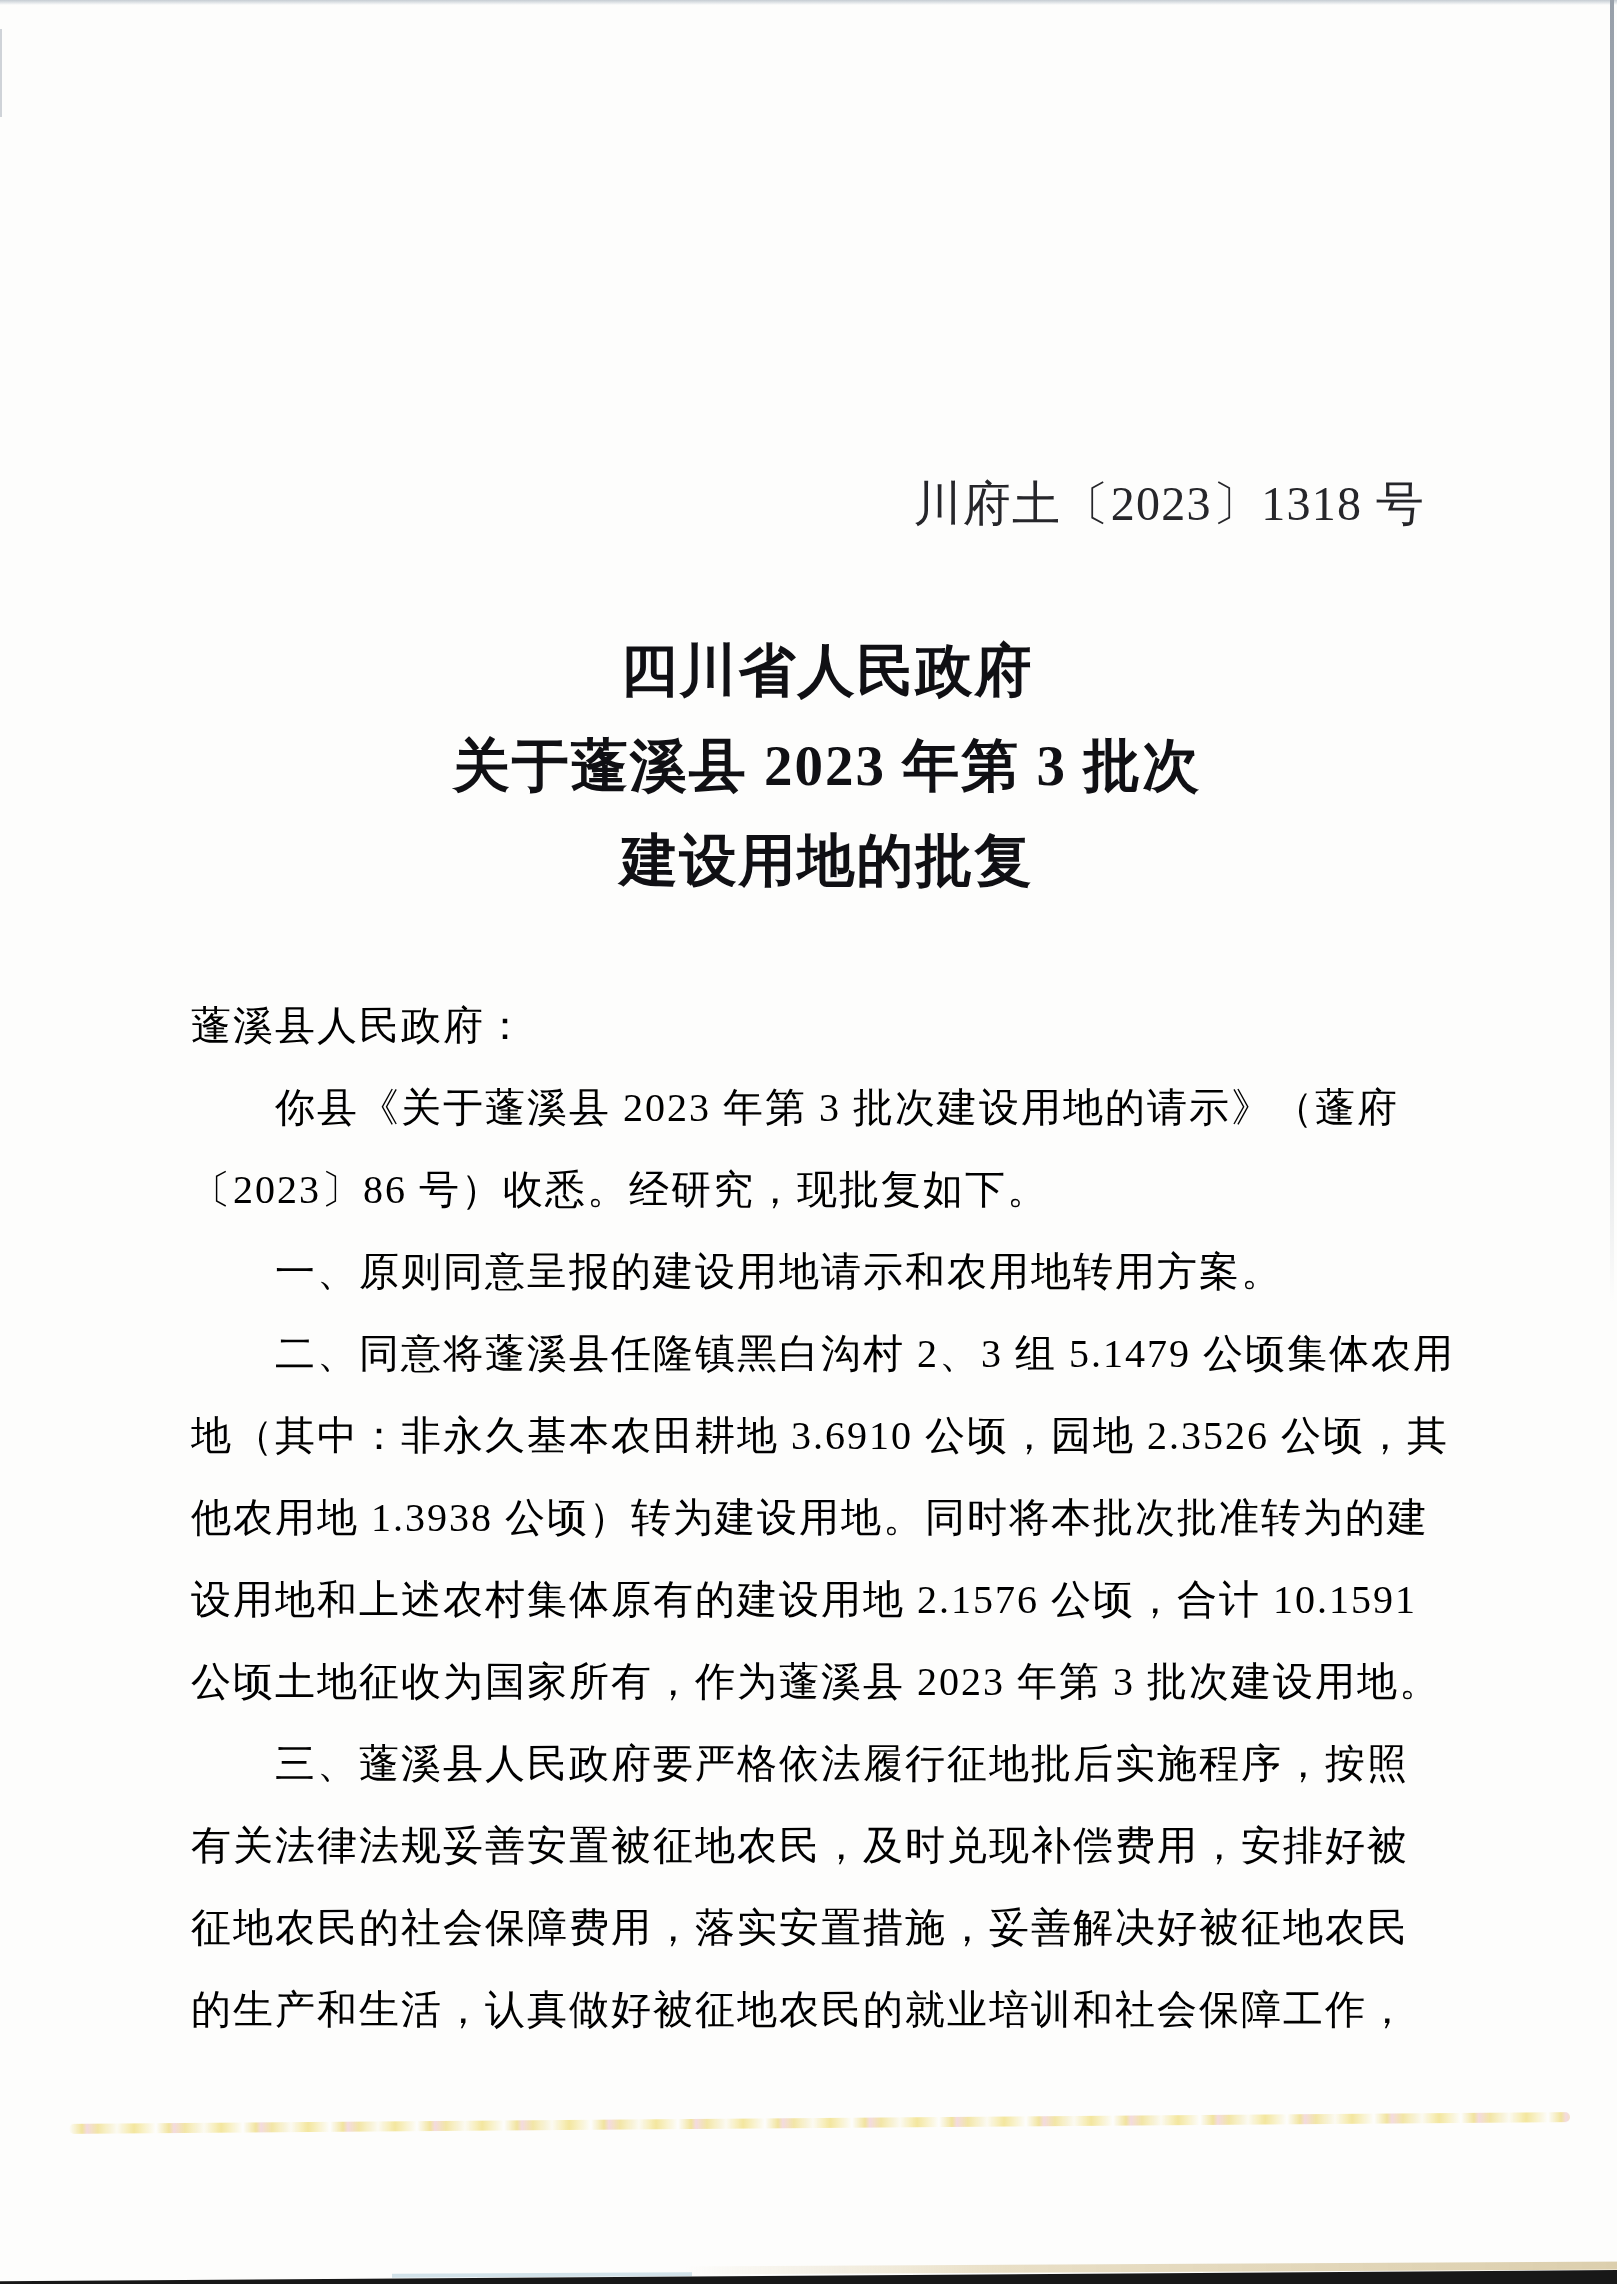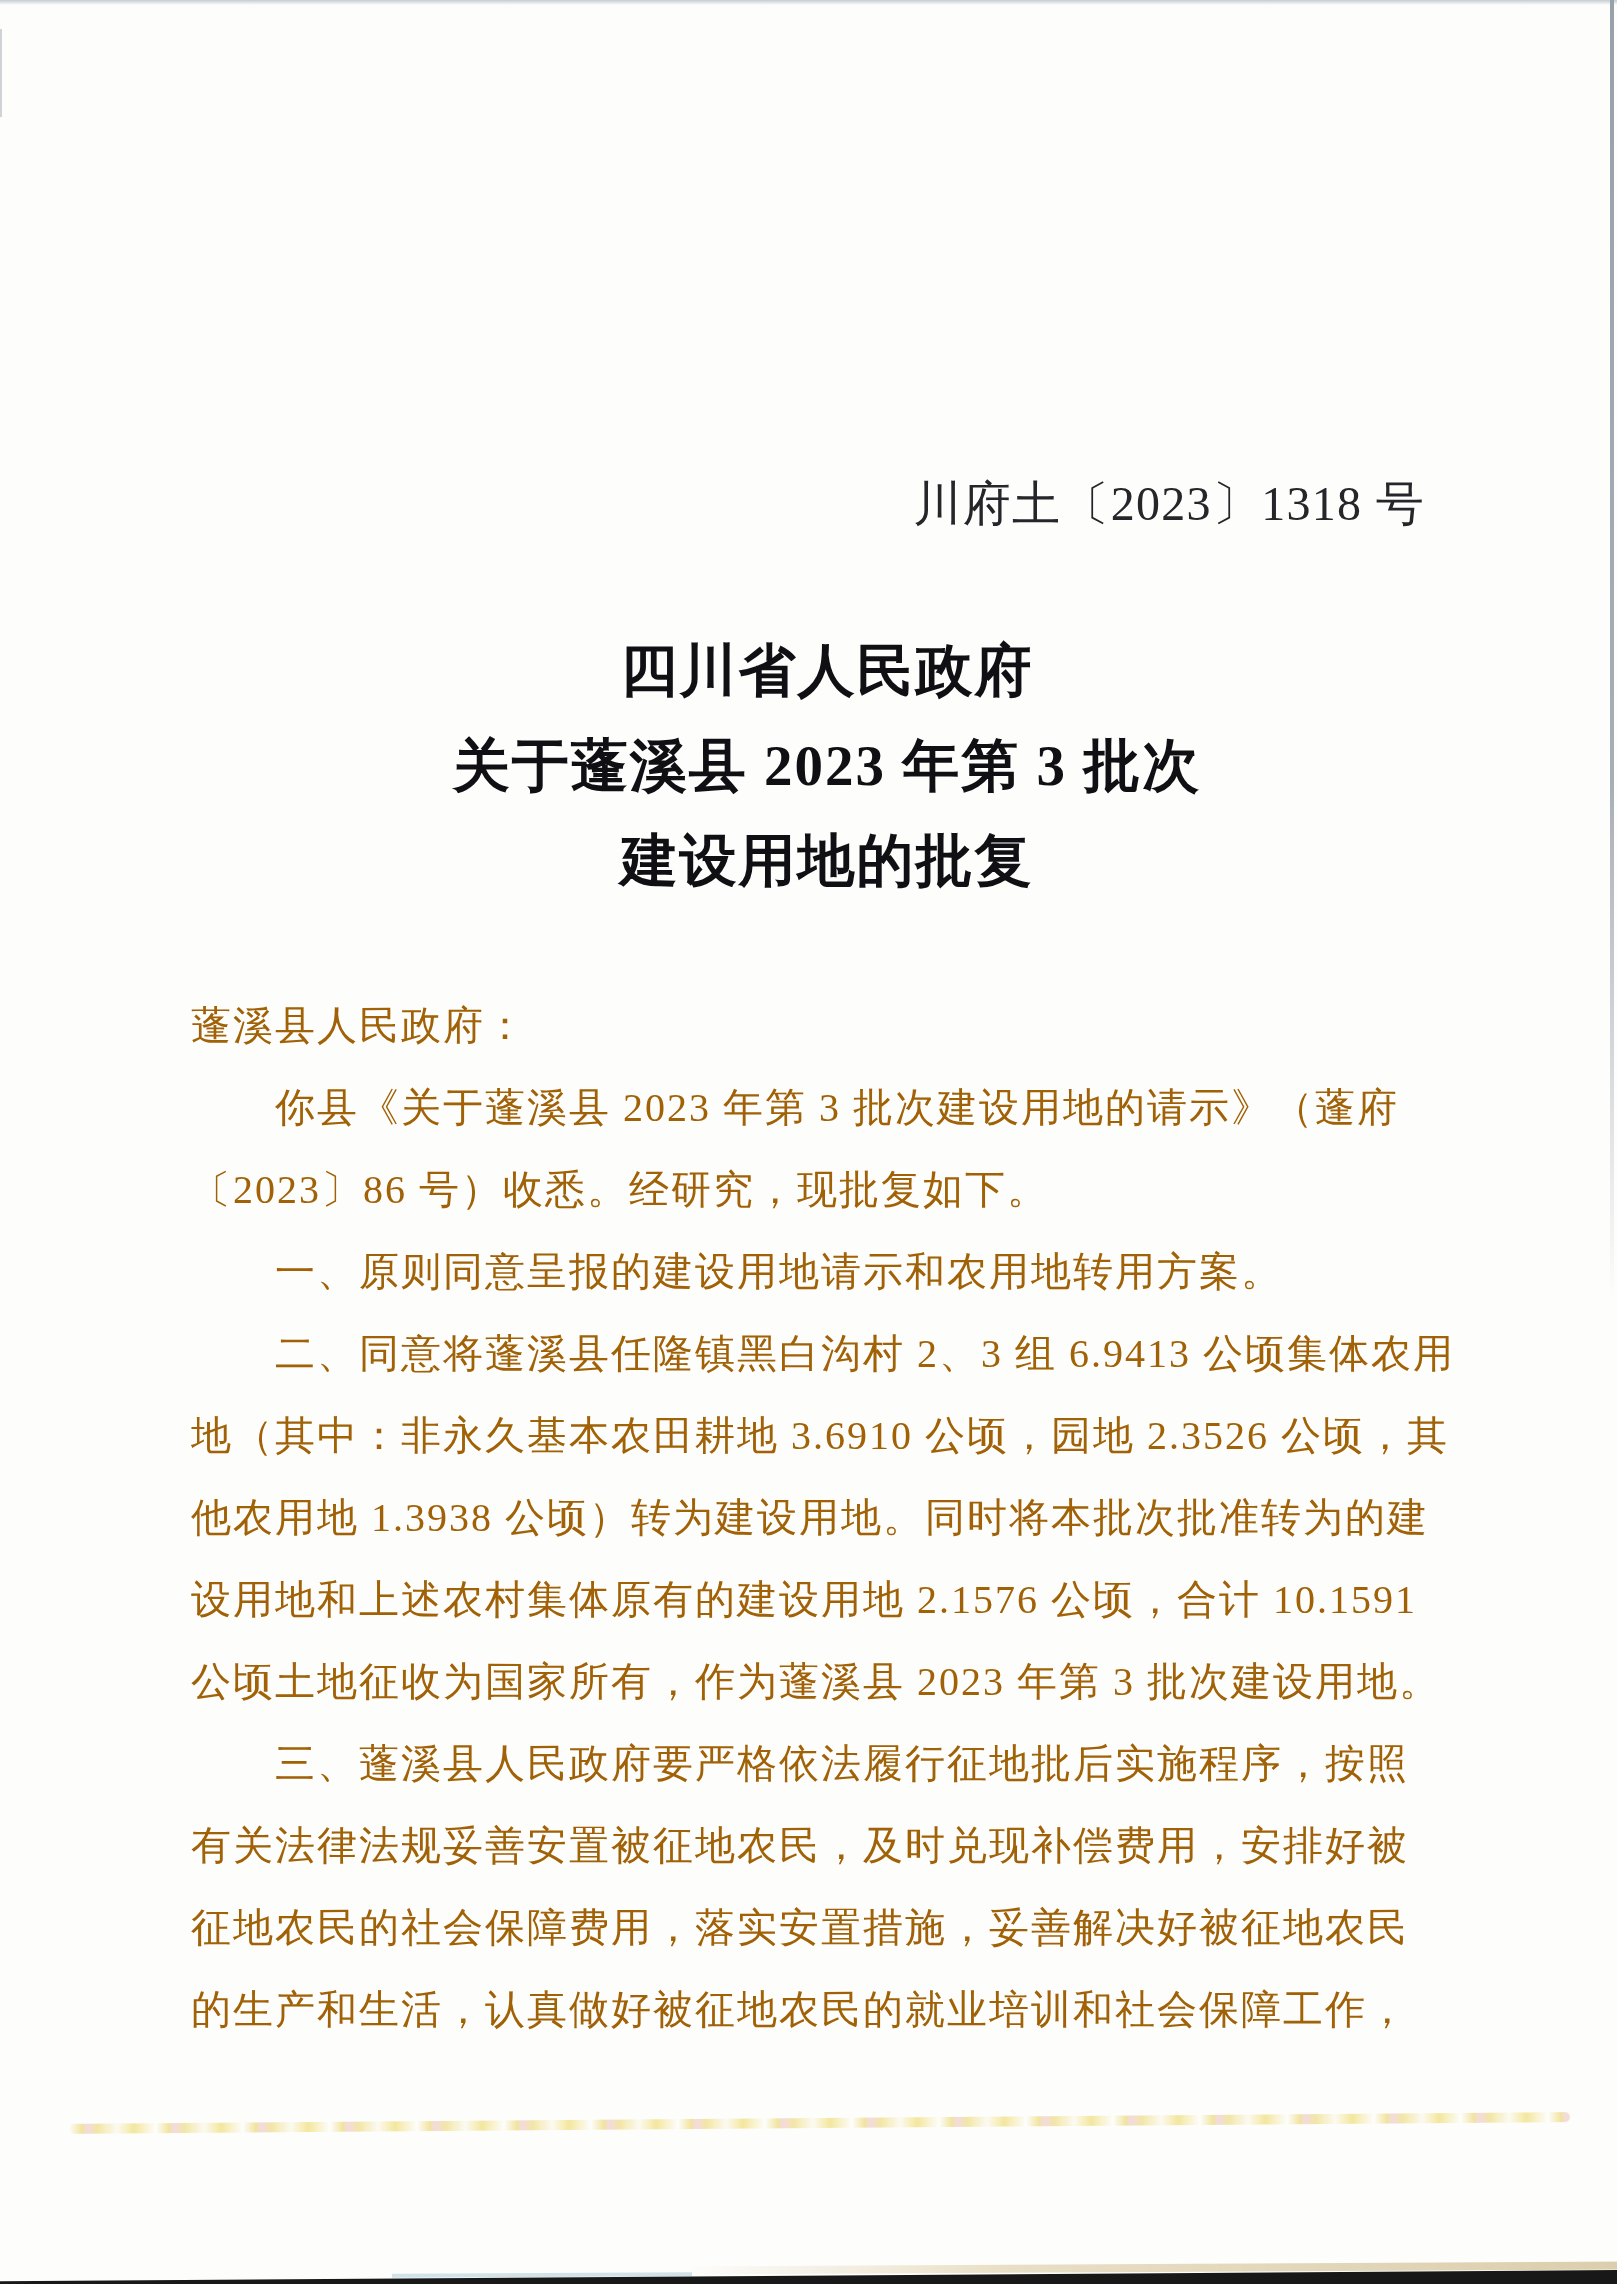--- a/index.html
+++ b/index.html
@@ -66,21 +66,21 @@
   .doc-title {
     position: absolute; top: 623px; left: 0; width: 100%;
     text-align: center;
     transform: translateX(18px);
     font-size: 57px; line-height: 95px; font-weight: bold;
     letter-spacing: 2px; color: #101014;
   }
   .body-text {
     position: absolute; top: 985px; left: 191px; width: 1240px;
     font-size: 40px; line-height: 82px; letter-spacing: 2px;
-    color: #a16207;
+    color: #000000;
   }
   .body-text .line { white-space: nowrap; }
   .body-text .indent { text-indent: 84px; }
 </style>
 </head>
 <body>
 
 <div class="page">
 
   <div class="top-edge"></div>
@@ -93,21 +93,21 @@
     <div>四川省人民政府</div>
     <div>关于蓬溪县 2023 年第 3 批次</div>
     <div>建设用地的批复</div>
   </div>
 
   <div class="body-text">
     <div class="line">蓬溪县人民政府：</div>
     <div class="line indent">你县《关于蓬溪县 2023 年第 3 批次建设用地的请示》（蓬府</div>
     <div class="line">〔2023〕86 号）收悉。经研究，现批复如下。</div>
     <div class="line indent">一、原则同意呈报的建设用地请示和农用地转用方案。</div>
-    <div class="line indent">二、同意将蓬溪县任隆镇黑白沟村 2、3 组 6.9413 公顷集体农用</div>
+    <div class="line indent">二、同意将蓬溪县任隆镇黑白沟村 2、3 组 5.1479 公顷集体农用</div>
     <div class="line">地（其中：非永久基本农田耕地 3.6910 公顷，园地 2.3526 公顷，其</div>
     <div class="line">他农用地 1.3938 公顷）转为建设用地。同时将本批次批准转为的建</div>
     <div class="line">设用地和上述农村集体原有的建设用地 2.1576 公顷，合计 10.1591</div>
     <div class="line">公顷土地征收为国家所有，作为蓬溪县 2023 年第 3 批次建设用地。</div>
     <div class="line indent">三、蓬溪县人民政府要严格依法履行征地批后实施程序，按照</div>
     <div class="line">有关法律法规妥善安置被征地农民，及时兑现补偿费用，安排好被</div>
     <div class="line">征地农民的社会保障费用，落实安置措施，妥善解决好被征地农民</div>
     <div class="line">的生产和生活，认真做好被征地农民的就业培训和社会保障工作，</div>
   </div>
 

